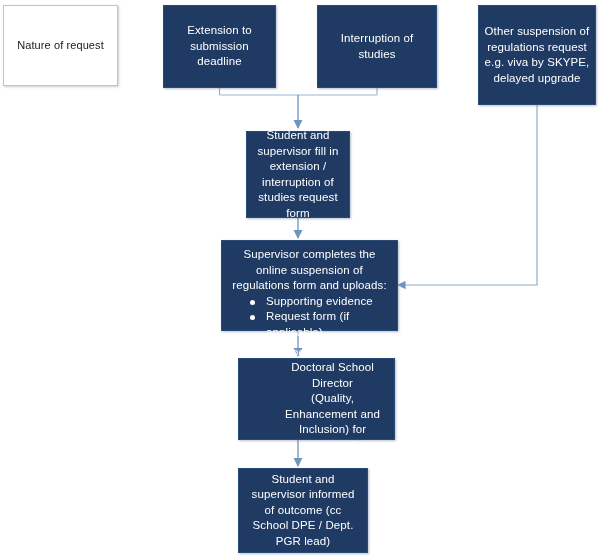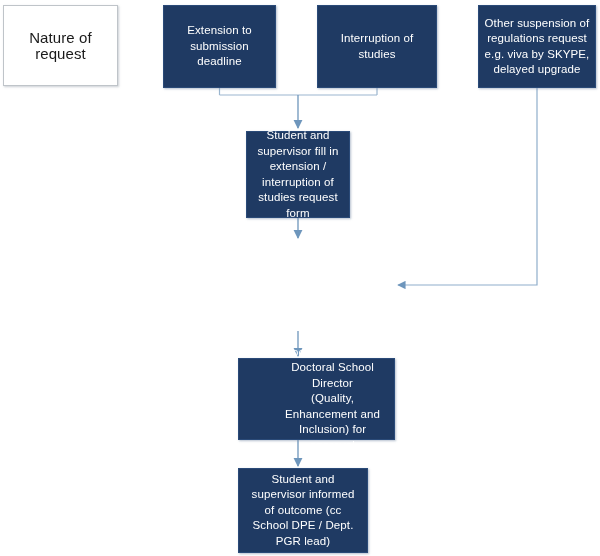--- a/index.html
+++ b/index.html
@@ -39,21 +39,21 @@
   .node .txt {
     display: block;
     white-space: pre-line;
     width: 100%;
   }
   .node.plain {
     background: #ffffff;
     color: #1a1a1a;
     border: 1px solid #bfc4c9;
     box-shadow: 1px 1px 2px rgba(150,160,170,0.5);
-    font-size: 15px;
+    font-size: 11px;
   }
   .node.bulleted {
     display: block;
     padding: 6px 6px 6px 6px;
   }
   .node.bulleted .head {
     display: block;
     white-space: pre-line;
     text-align: center;
     font-size: 11.5px;
@@ -126,35 +126,45 @@
   <div class="node" style="left:163px; top:5px; width:113px; height:83px;">
     <span class="txt">Extension to
 submission deadline</span>
   </div>
 
   <div class="node" style="left:317px; top:5px; width:120px; height:83px;">
     <span class="txt">Interruption of
 studies</span>
   </div>
 
-  <div class="node" style="left:478px; top:5px; width:118px; height:83px;">
+  <div class="node" style="left:478px; top:5px; width:118px; height:100px;">
     <span class="txt">Other suspension of
 regulations request
 e.g. viva by SKYPE,
 delayed upgrade</span>
   </div>
 
   <div class="node" style="left:246px; top:131px; width:104px; height:87px;">
     <span class="txt">Student and
 supervisor fill in
 extension /
 interruption of
 studies request form</span>
   </div>
 
+  <div class="node bulleted" style="left:221px; top:240px; width:177px; height:91px;">
+    <span class="head">Supervisor completes the
+online suspension of
+regulations form and uploads:</span>
+    <ul>
+      <li>Supporting evidence</li>
+      <li>Request form (if
+applicable)</li>
+    </ul>
+  </div>
 
   <div class="node" style="left:238px; top:358px; width:157px; height:82px;padding-left:36px;">
     <span class="txt">Documents sent to
 Doctoral School Director
 (Quality,
 Enhancement  and
 Inclusion) for approval</span>
   </div>
 
   <div class="node" style="left:238px; top:468px; width:130px; height:85px;">

